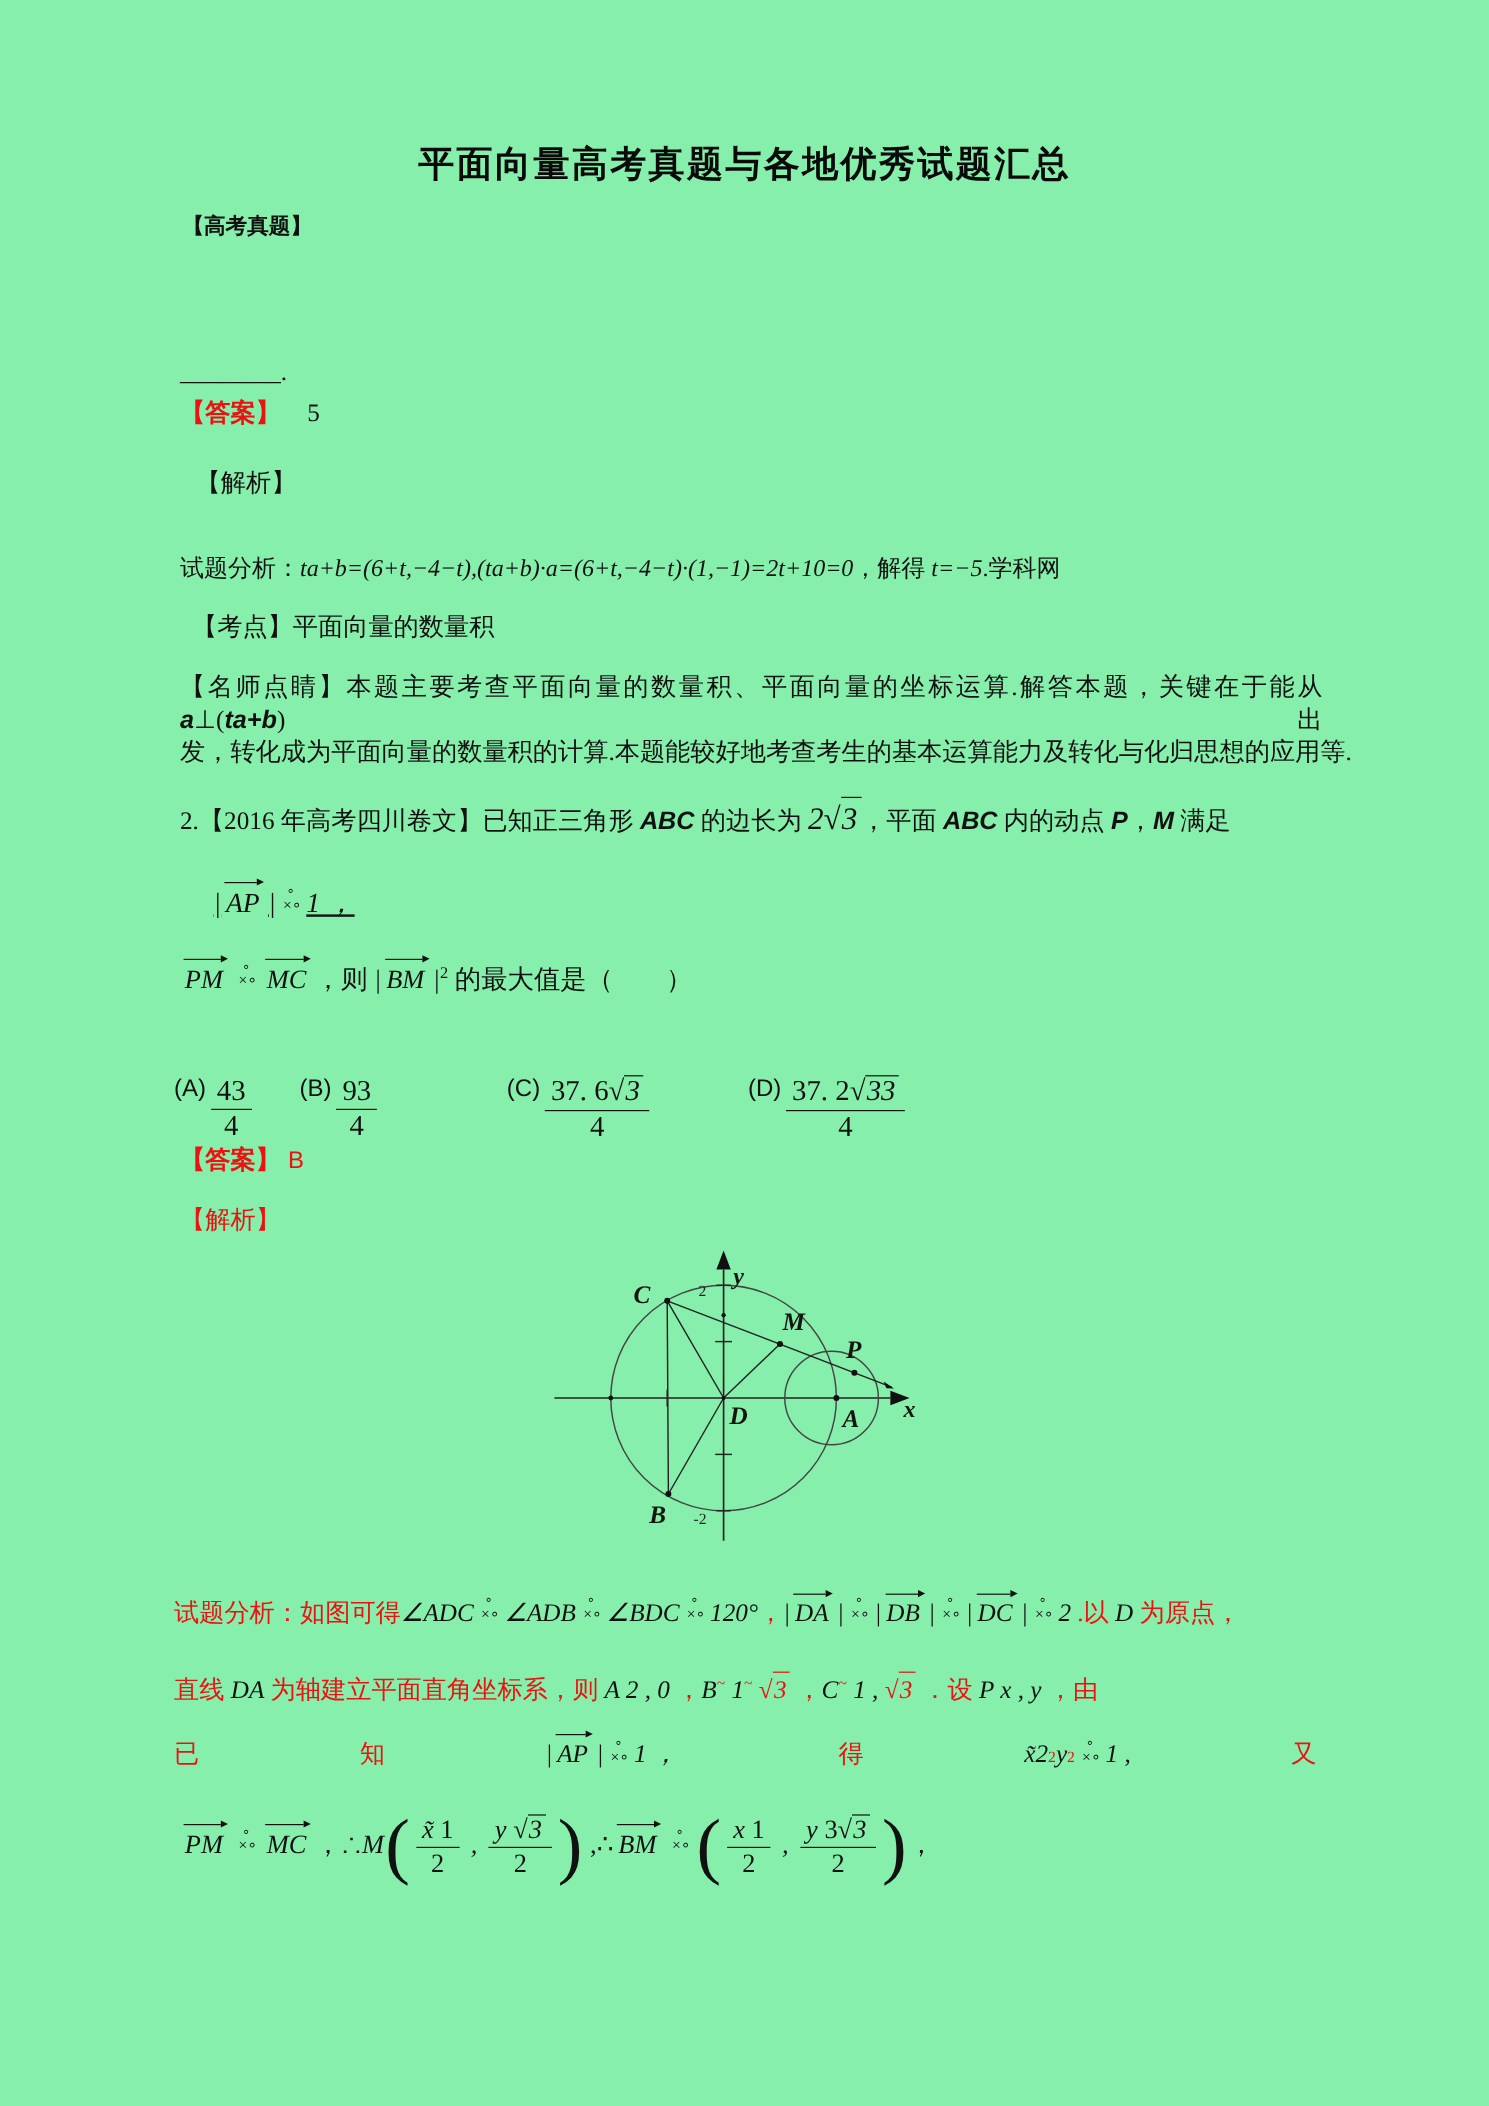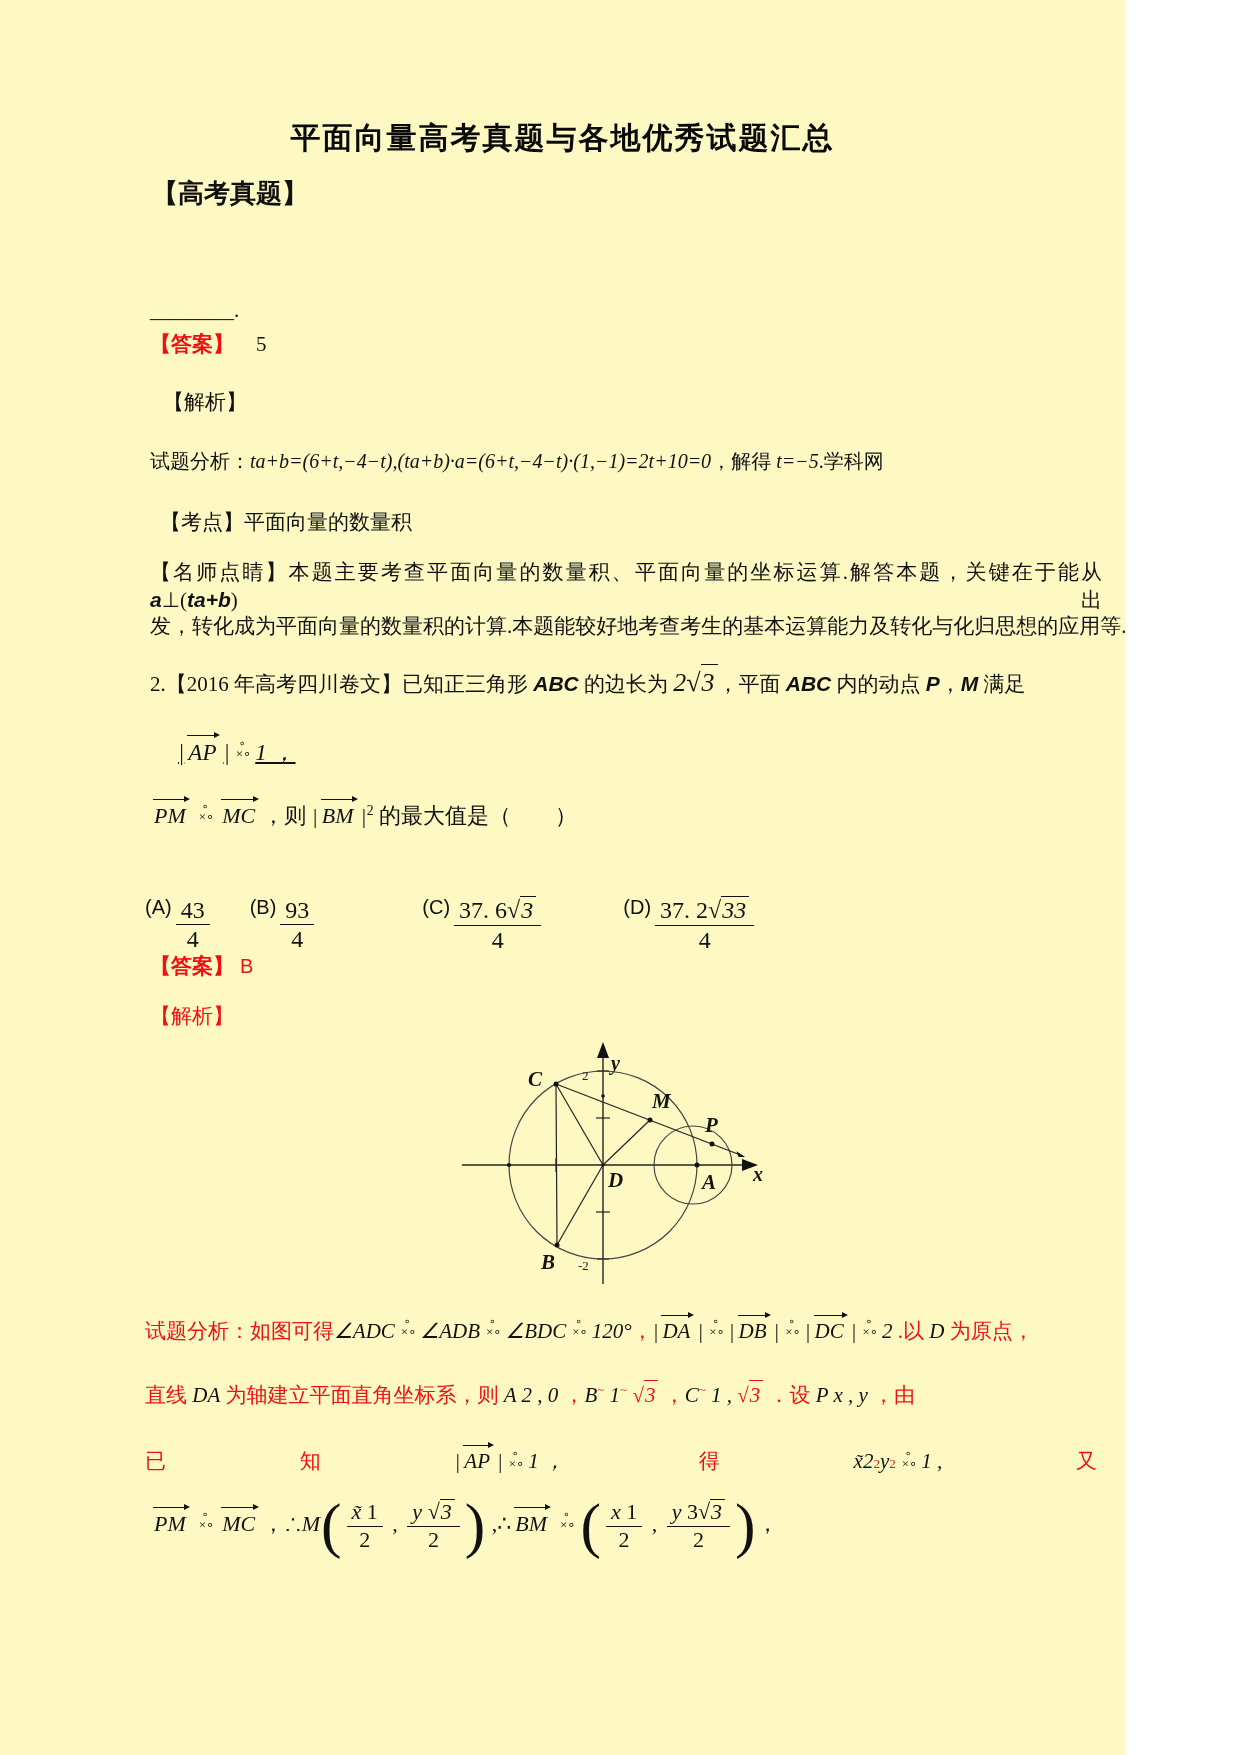--- a/index.html
+++ b/index.html
@@ -1,24 +1,24 @@
 <!DOCTYPE html>
 <html><head>
 <meta charset="utf-8">
 <style>
   html,body{margin:0;padding:0;background:#fff;}
-  .page{position:relative;width:1125px;height:1755px;background:#fef9c3;overflow:hidden;
+  .page{position:relative;width:1241px;height:1755px;background:#86efac;overflow:hidden;
         font-family:"Liberation Serif",serif;color:#111;font-size:21px;line-height:1.35;}
   .abs{position:absolute;}
   .title{width:100%;text-align:center;font-family:"Liberation Sans",sans-serif;
          font-weight:bold;font-size:30px;letter-spacing:2px;color:#0a0a0a;}
-  .sec{font-weight:bold;font-size:26px;font-family:"Liberation Sans",sans-serif;}
+  .sec{font-weight:bold;font-size:18px;font-family:"Liberation Sans",sans-serif;}
   .bold{font-weight:normal;}
   .red{color:#ee1111;}
-  .nowrap{white-space:nowrap;}
+  .nowrap{white-space:nowrap;margin-top:13px;}
   .just{text-align:justify;text-align-last:justify;}
   
   .seg-bi{font-family:"Liberation Sans",sans-serif;font-weight:bold;font-style:italic;}
   .seg-m{font-family:"Liberation Serif",serif;font-style:italic;color:#111;}
   .seg-m2{font-family:"Liberation Serif",serif;font-style:italic;font-size:26px;color:#111;}
   
   .vec{position:relative;display:inline-block;font-family:"Liberation Serif",serif;font-style:italic;
        color:#111;margin:0 3px;padding:5px 4px 0 1px;}
   .vec::after{content:"";position:absolute;left:0;right:6px;top:3px;border-top:1.4px solid #111;}
   .vec::before{content:"";position:absolute;right:0;top:0;width:0;height:0;

